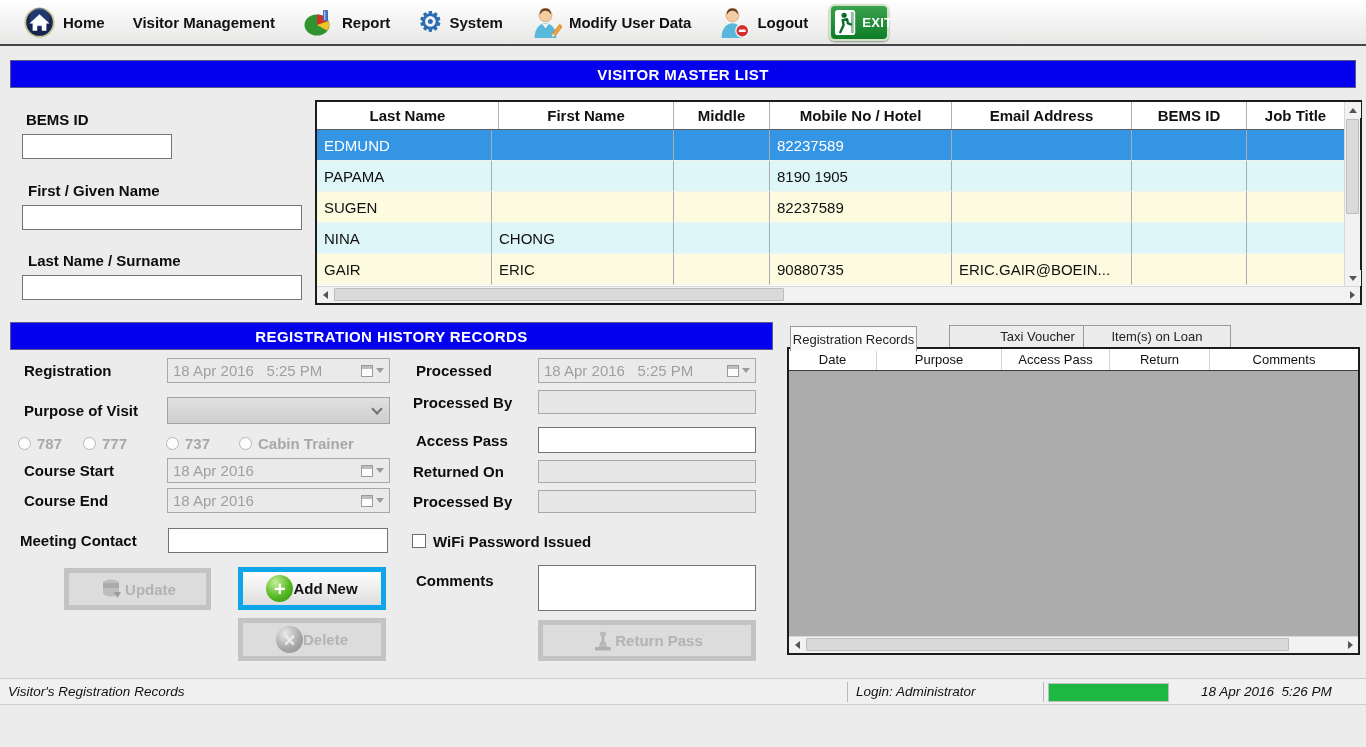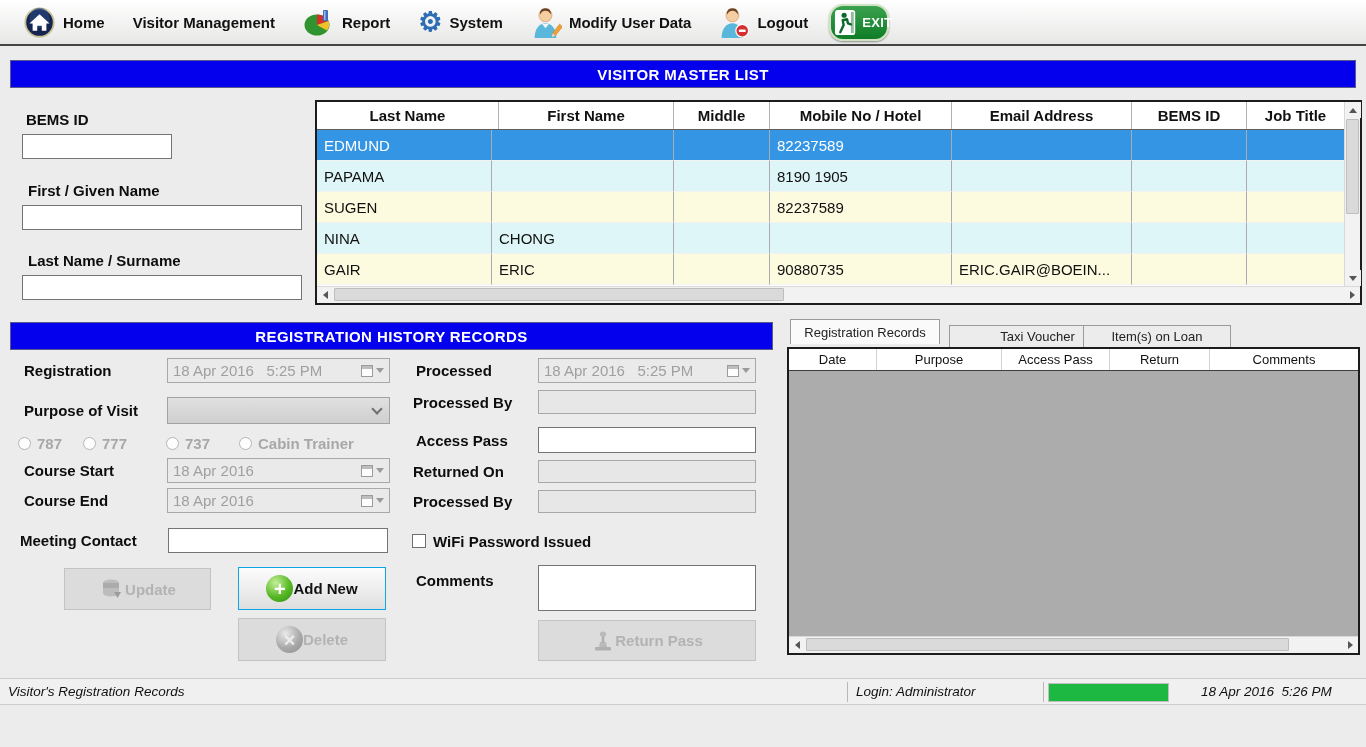--- a/index.html
+++ b/index.html
@@ -13,21 +13,21 @@
   .toolbar {
     position: absolute; top:0; left:0; width:100%; height:46px;
     background: linear-gradient(#ffffff, #e7e7e6);
     border-bottom: 2px solid #454545;
     display: flex; align-items: center; padding-left: 10px; gap: 2px;
   }
   .titem { display:flex; align-items:center; gap:7px; padding:0 13px; height:40px; font-weight:bold; font-size:15px; }
   .ticon { display:flex; align-items:center; justify-content:center; }
   .gear-glyph { font-size:27px; color:#2e6db4; line-height:1; }
   .exit-btn {
-    margin-left:6px; width:60px; height:37px; border-radius:14px;
+    margin-left:6px; width:60px; height:37px; border-radius:6px;
     background: linear-gradient(#3aa24e, #0e7c27);
     border: 2px solid #cfe3c2; display:flex; align-items:center; padding:2px 3px;
     box-shadow: 0 1px 2px rgba(0,0,0,.4);
   }
   .exit-label { color:#fff; font-weight:bold; font-size:13px; letter-spacing:.3px; margin-left:1px; }
   
   .banner {
     position:absolute; color:#fff; font-weight:bold; font-size:15px;
     display:flex; align-items:center; justify-content:center;
     letter-spacing:.4px; border:1px solid #5a5a8a;
@@ -87,21 +87,21 @@
   }
   .chev { width:8px; height:8px; border-right:2px solid #707070; border-bottom:2px solid #707070; transform:rotate(45deg); margin-left:auto; margin-top:-4px; }
   .radio { position:absolute; display:flex; align-items:center; gap:6px; }
   .radio .dot { width:13px; height:13px; border-radius:50%; background:#fdfdfd; border:1px solid #b5b5b5; }
   .radio .rlabel { font-weight:bold; font-size:15px; color:#a8a8a8; }
   .cb { position:absolute; width:14px; height:14px; background:#fff; border:1px solid #6e6e6e; }
   .comments-box { position:absolute; background:#fff; border:1px solid #747474; }
   
   .btn {
     position:absolute; display:flex; align-items:center; justify-content:center; 
-    font-weight:bold; font-size:15px; border:1px solid #0ea5e9;
+    font-weight:bold; font-size:15px; border:5px solid #0ea5e9;
     background:linear-gradient(#fdfdfd,#dedede);
   }
   .btn.disabled { background:#dcdcdc; border-color:#c3c3c3; color:#b3b3b3; }
   .sphere {
     width:27px; height:27px; border-radius:50%; display:flex; align-items:center; justify-content:center;
     color:#fff; font-size:20px; font-weight:bold; line-height:1;
   }
   .sphere.green { background:radial-gradient(circle at 35% 28%, #c4ef97, #56b825 55%, #2c8d10); }
   .sphere.gray  { background:radial-gradient(circle at 35% 28%, #e9e9e9, #a9a9a9 55%, #8d8d8d); color:#ececec; }
   
@@ -393,21 +393,21 @@
       <svg width="24" height="24" viewBox="0 0 24 24">
         <rect x="4" y="18" width="16" height="3.5" rx="1" fill="#b0b0b0"></rect>
         <path d="M8 18 L9 13 H15 L16 18 Z" fill="#bababa"></path>
         <rect x="10.7" y="6" width="2.6" height="8" fill="#b0b0b0"></rect>
         <ellipse cx="12" cy="5" rx="3.2" ry="2.6" fill="#bababa"></ellipse>
       </svg>
     </span>
     <span>Return Pass</span>
   </div>
 
-  <div class="tab active" style="left:790px; top:319px; width:150px; height:25px;">
+  <div class="tab active" style="left:790px; top:326px; width:127px; height:25px;">
     <span>Registration Records</span>
   </div>
   <div class="tab" style="left:949px; top:325px; width:166px; height:23px;padding-left:11px;">
     <span>Taxi Voucher</span>
   </div>
   <div class="tab" style="left:1083px; top:325px; width:148px; height:23px;">
     <span>Item(s) on Loan</span>
   </div>
 
   <div class="rgrid">

